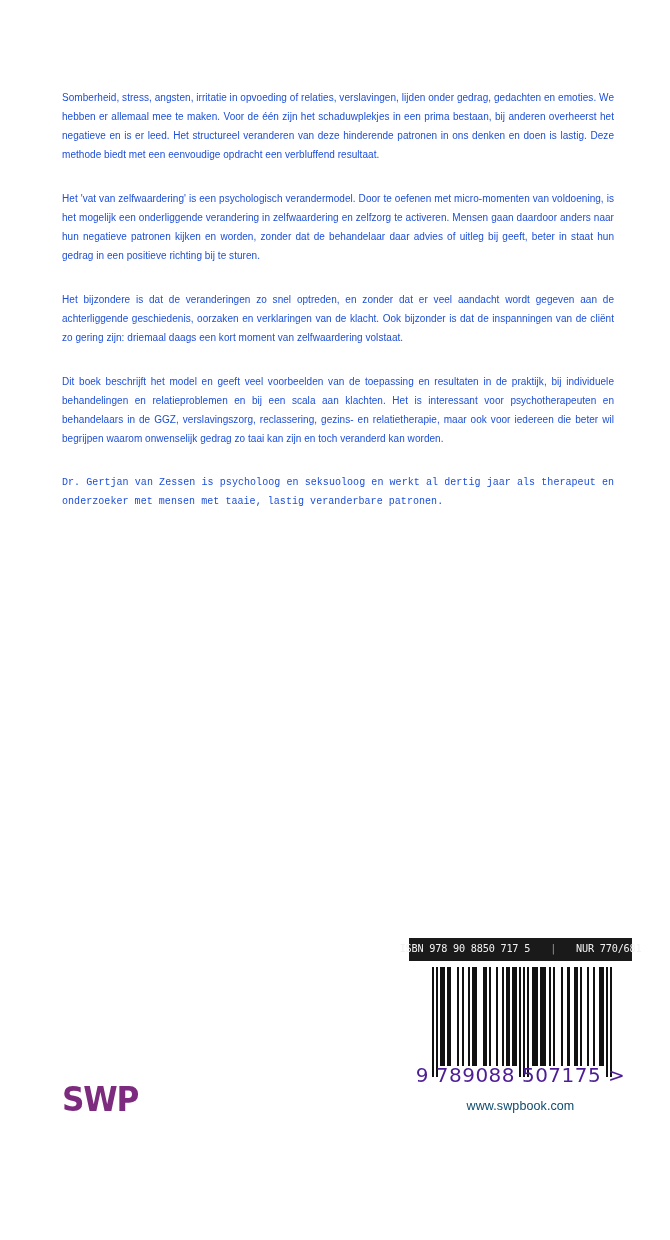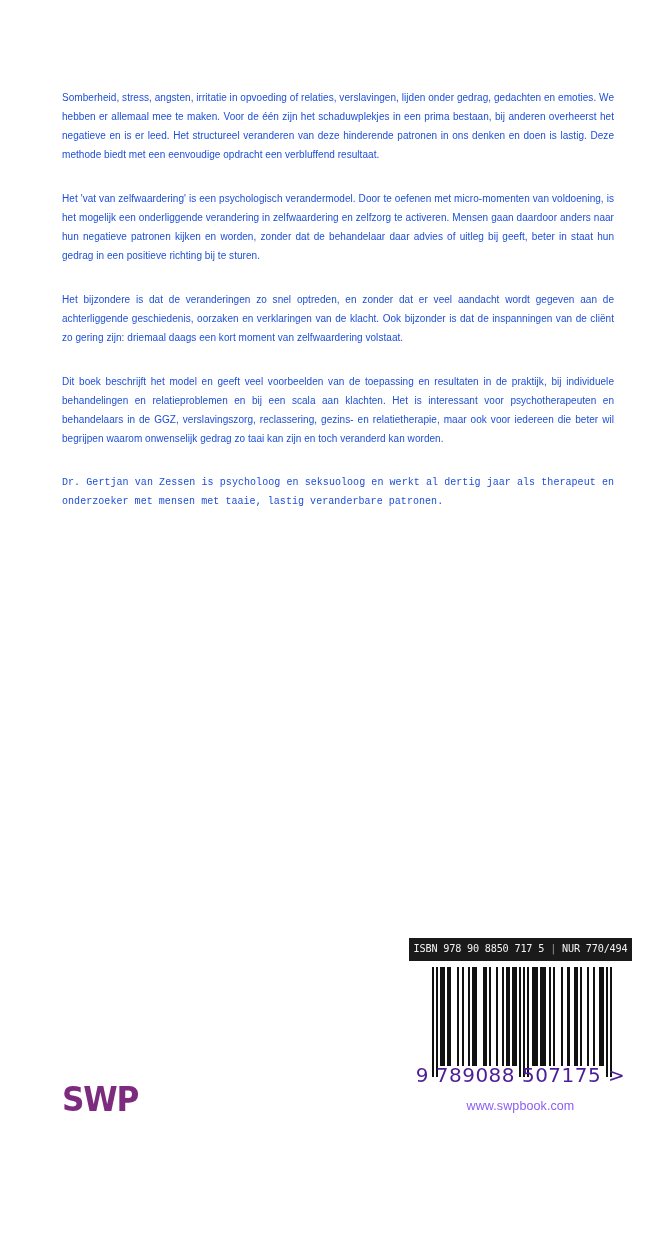--- a/index.html
+++ b/index.html
@@ -74,21 +74,21 @@
     text-align: center;
     padding: 5px 2px 5px 2px;
     line-height: 1.05;
     white-space: nowrap;
     box-sizing: border-box;
     width: 223px;
     height: 23px;
     display: flex;
     align-items: center;
     justify-content: center;
-    gap: 6px;
+    gap: 20px;
   }
   .isbn-sep {
     color: #9b9b9b;
     font-weight: normal;
   }
 
   .barcode-area {
     position: relative;
     width: 223px;
     height: 146px;
@@ -124,21 +124,21 @@
   }
 
   .swp-url {
     position: absolute;
     left: 0;
     top: 132px;
     width: 223px;
     text-align: center;
     font-family: "Liberation Sans", sans-serif;
     font-size: 12.5px;
-    color: #8b5cf6;
+    color: #0c4a6e;
     letter-spacing: 0.1px;
   }
 </style>
 </head>
 <body>
 
 <div class="page">
 
   <div class="blurb">
     <p>Somberheid, stress, angsten, irritatie in opvoeding of relaties, verslavingen, lijden onder gedrag, gedachten en emoties. We hebben er allemaal mee te maken. Voor de één zijn het schaduwplekjes in een prima bestaan, bij anderen overheerst het negatieve en is er leed. Het structureel veranderen van deze hinderende patronen in ons denken en doen is lastig. Deze methode biedt met een eenvoudige opdracht een verbluffend resultaat.</p>
@@ -148,21 +148,21 @@
     <p>Dr. Gertjan van Zessen is psycholoog en seksuoloog en werkt al dertig jaar als therapeut en onderzoeker met mensen met taaie, lastig veranderbare patronen.</p>
   </div>
 
   <div class="swp-logo">SWP</div>
 
   <div class="isbn-block">
 
     <div class="isbn-bar">
       <span>ISBN 978 90 8850 717 5</span>
       <span class="isbn-sep">|</span>
-      <span>NUR 770/494</span>
+      <span>NUR 770/681</span>
     </div>
 
     <div class="barcode-area">
       <div class="barcode-bars" id="barcode-bars">
           <span class="" style="left:0%;width:1.0526315789473684%;"></span>
           <span class="" style="left:2.1052631578947367%;width:1.0526315789473684%;"></span>
           <span class="short" style="left:4.2105263157894735%;width:3.1578947368421053%;"></span>
           <span class="short" style="left:8.421052631578947%;width:2.1052631578947367%;"></span>
           <span class="short" style="left:13.68421052631579%;width:1.0526315789473684%;"></span>
           <span class="short" style="left:16.842105263157894%;width:1.0526315789473684%;"></span>

